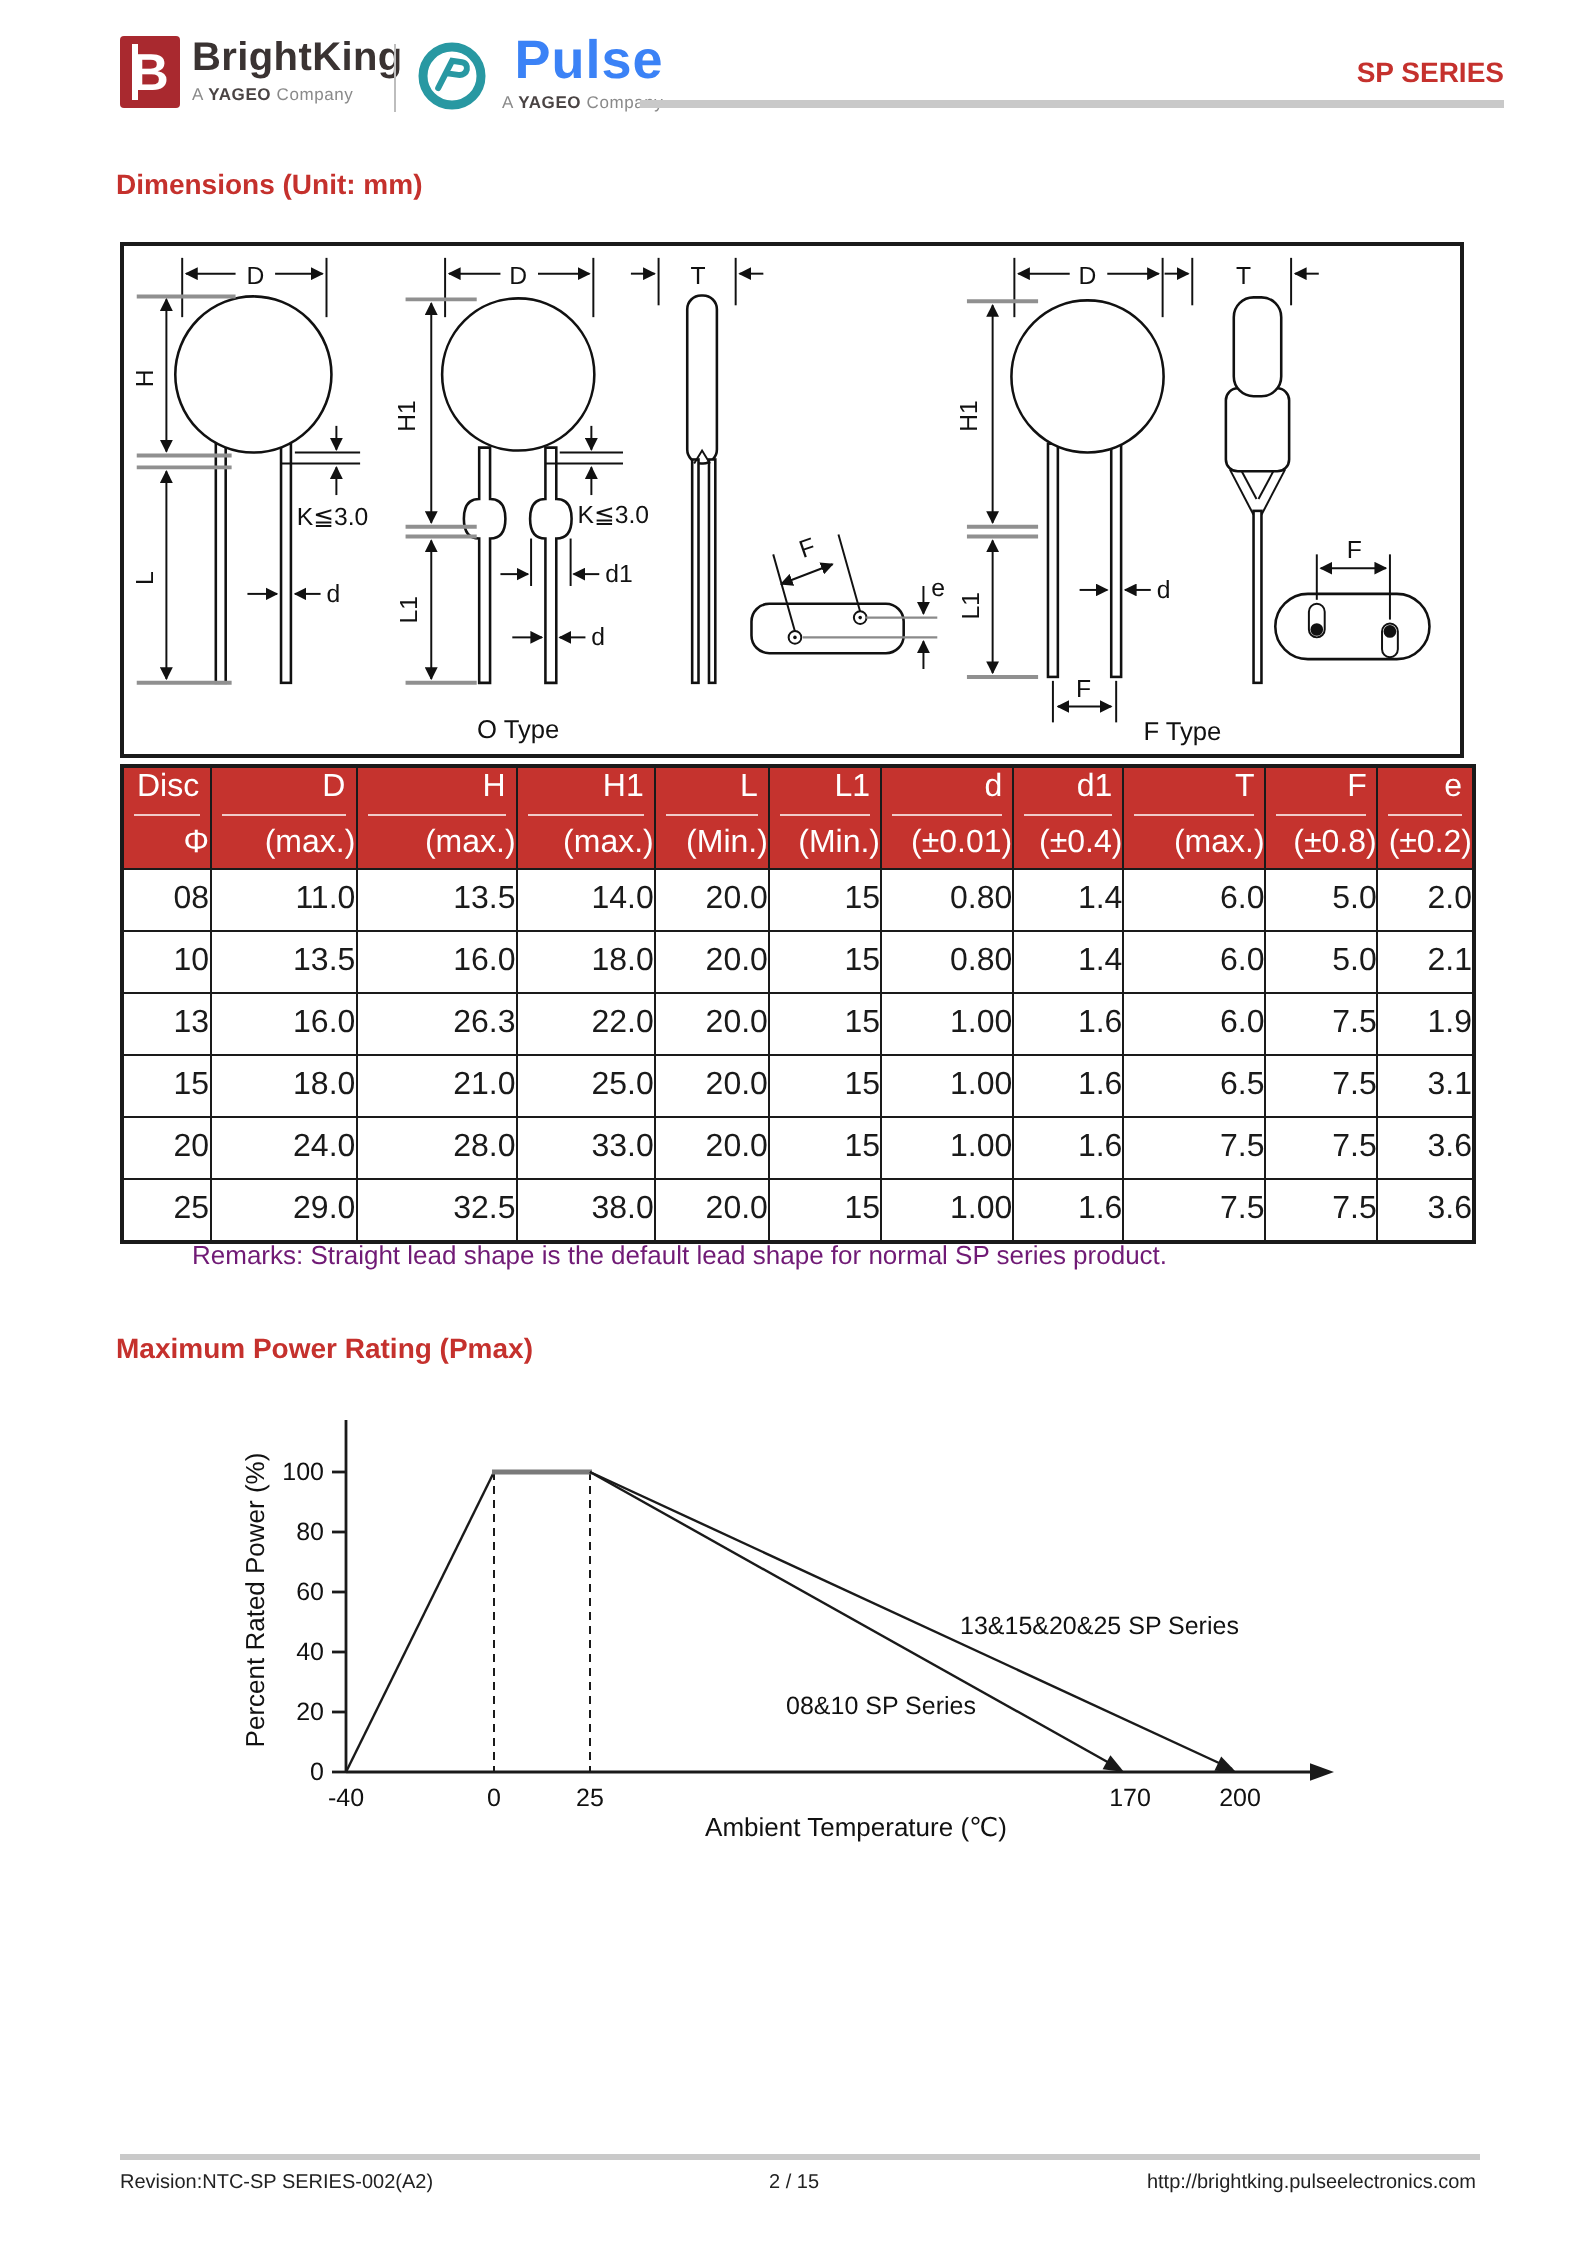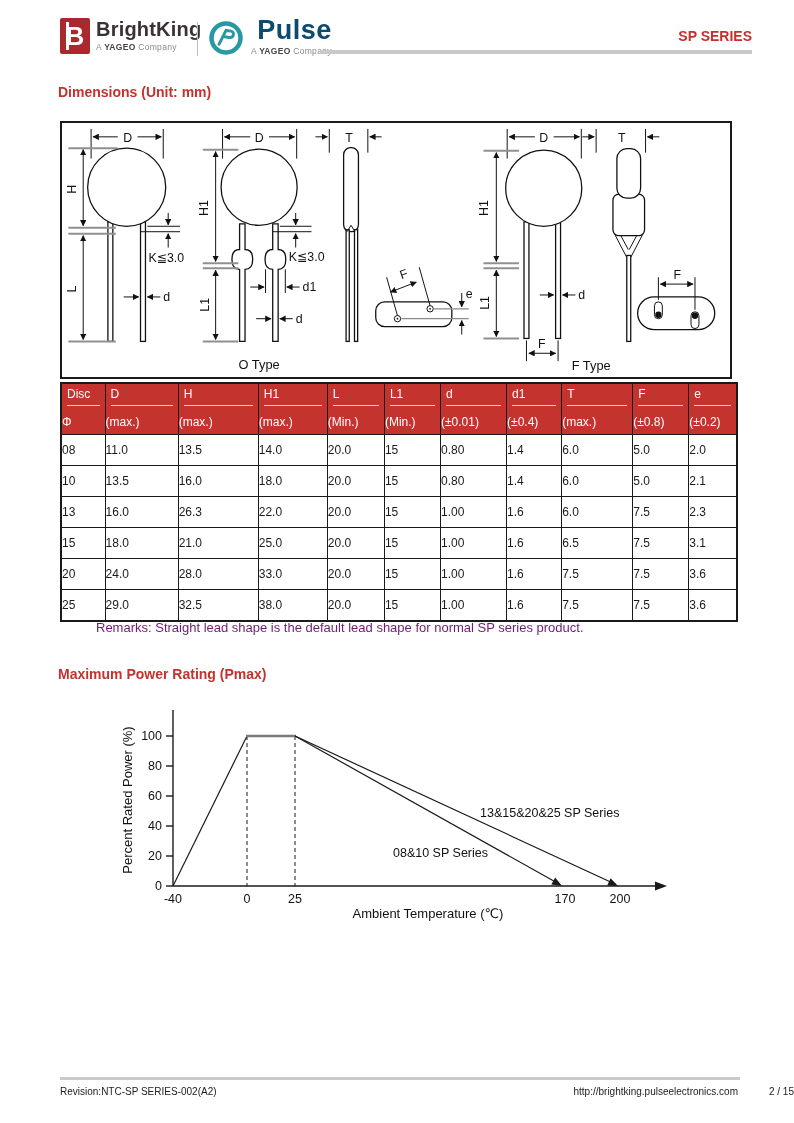--- a/index.html
+++ b/index.html
@@ -12,42 +12,42 @@
   .bk-icon{position:relative;width:30px;height:36px;background:#A9292F;border-radius:2px;
            color:#fff;font-weight:bold;font-size:26px;line-height:36px;text-align:center;}
   .bk-slit{position:absolute;left:6px;top:4px;width:3px;height:28px;background:#fff;}
   .bk-text{margin-left:6px;display:flex;flex-direction:column;align-items:flex-start;}
   .bk-name{font-size:20px;font-weight:bold;color:#3A3332;line-height:22px;letter-spacing:.2px;}
   .tagline{font-size:8.5px;color:#8A8A8A;letter-spacing:.3px;margin-top:2px;}
   .tagline b{color:#4A4444;}
   .logo-divider{left:197px;top:22px;width:1px;height:34px;background:#BDBDBD;}
   .pulse-logo{left:206px;top:17px;display:flex;align-items:flex-start;}
   .pulse-text{margin-left:5px;display:flex;flex-direction:column;align-items:flex-end;}
-  .pulse-name{font-size:27px;font-weight:bold;color:#0c4a6e;line-height:27px;letter-spacing:.5px;}
+  .pulse-name{font-size:27px;font-weight:bold;color:#3b82f6;line-height:27px;letter-spacing:.5px;}
   .sp-series{top:28px;right:42px;font-size:14px;font-weight:bold;color:#C5312D;}
   .header-line{left:320px;top:50px;width:432px;height:4px;background:#C9C9C9;}
 
   .section-title{font-size:14px;font-weight:bold;color:#C5312D;}
   .dim-title{left:58px;top:84px;}
   .pow-title{left:58px;top:666px;}
 
   
   .diagram-box{left:60px;top:121px;width:672px;height:258px;border:2px solid #1a1a1a;box-sizing:border-box;}
   .diagram-box svg{display:block;width:100%;height:100%;}
   svg text{font-family:"Liberation Sans","DejaVu Sans",sans-serif;fill:#111;}
   .dimtxt{font-size:12.5px;}
   .typetxt{font-size:13px;}
   .dline{stroke:#111;stroke-width:1;fill:none;}
   .tick{stroke:#909090;stroke-width:2;fill:none;}
   .shape{stroke:#111;stroke-width:1.3;fill:#fff;}
   .grayline{stroke:#8a8a8a;stroke-width:1.2;fill:none;}
 
   
   .dim-table{left:60px;top:382px;width:678px;border-collapse:collapse;table-layout:fixed;
-             font-size:12px;text-align:left;}
+             font-size:16px;text-align:right;}
   .dim-table th,.dim-table td{border:1px solid #1a1a1a;padding:0;}
   .dim-table{border:2px solid #1a1a1a;}
   .dim-table thead th{background:#C5332E;color:#fff;font-weight:normal;height:25px;}
   .dim-table thead tr.hr1 th{border-bottom:none;}
   .dim-table thead tr.hr2 th{border-top:none;}
   .hsep{display:block;margin:0 5px;padding-bottom:4px;border-bottom:1px solid rgba(255,255,255,.75);}
   .dim-table tbody td{height:30px;color:#1a1a1a;background:#fff;}
 
   .remarks{left:60px;top:620px;font-size:13px;color:#701a75;margin-left:36px;}
 
@@ -58,21 +58,21 @@
   .series{stroke:#1a1a1a;stroke-width:1.2;fill:none;}
   .plateau{stroke:#7a7a7a;stroke-width:2.6;fill:none;}
   .dash{stroke:#1a1a1a;stroke-width:1;stroke-dasharray:4 3;fill:none;}
   .ticktxt{font-size:12.5px;}
   .axtitle{font-size:13px;}
 
   
   .footer-line{left:60px;top:1077px;width:680px;height:3px;background:#C9C9C9;}
   .footer-text{top:1086px;font-size:10px;color:#222;}
   .f-rev{left:60px;}
-  .f-page{left:0;width:794px;text-align:right;}
+  .f-page{left:0;width:794px;text-align:center;}
   .f-url{right:56px;}
 </style>
 </head>
 <body>
 
 <div class="page">
 
   <div class="abs bk-logo">
     <div class="bk-icon">B<span class="bk-slit"></span></div>
     <div class="bk-text">
@@ -405,21 +405,21 @@
         <td>13</td>
           <td>16.0</td>
           <td>26.3</td>
           <td>22.0</td>
           <td>20.0</td>
           <td>15</td>
           <td>1.00</td>
           <td>1.6</td>
           <td>6.0</td>
           <td>7.5</td>
-          <td>2.3</td>
+          <td>1.9</td>
       </tr>
       <tr>
         <td>15</td>
           <td>18.0</td>
           <td>21.0</td>
           <td>25.0</td>
           <td>20.0</td>
           <td>15</td>
           <td>1.00</td>
           <td>1.6</td>

